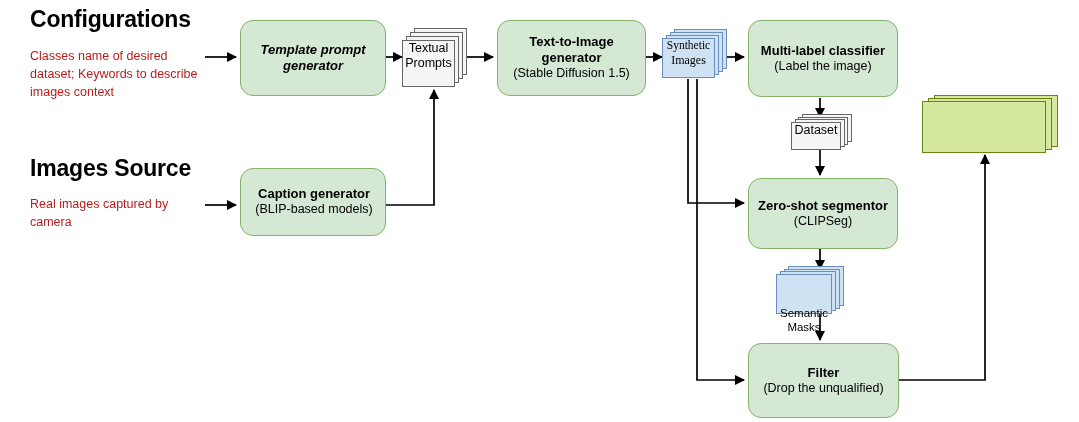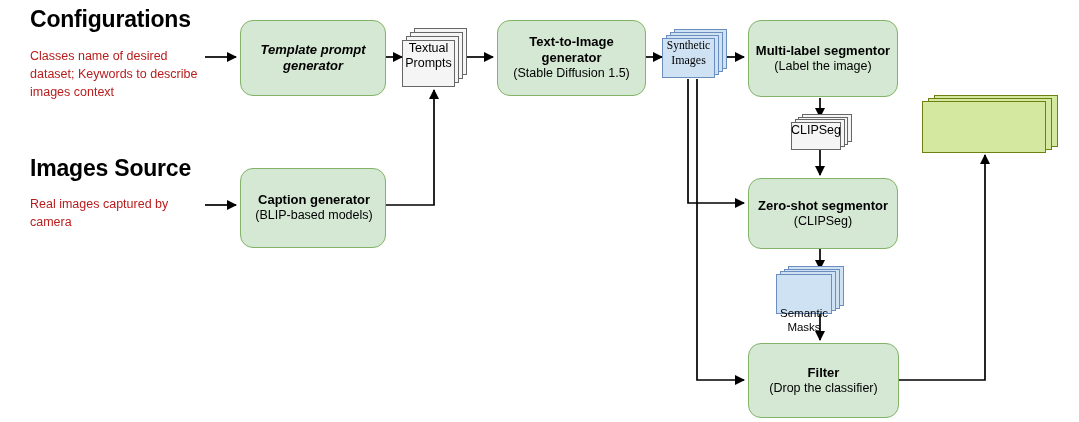--- a/index.html
+++ b/index.html
@@ -156,21 +156,21 @@
   <div class="section-title" style="left:30px; top:6px; font-size:23px;">Configurations</div>
   <div class="section-desc" style="left:30px; top:48px; width:176px; font-size:12.5px;">Classes name of desired dataset; Keywords to describe images context</div>
 
   <div class="section-title" style="left:30px; top:155px; font-size:23px;">Images Source</div>
   <div class="section-desc" style="left:30px; top:196px; width:178px; font-size:12.5px;">Real images captured by camera</div>
 
   <div class="proc" style="left:240px; top:20px; width:146px; height:76px;font-style:italic;">
     <div class="t1">Template prompt generator</div>
   </div>
 
-  <div class="proc" style="left:240px; top:168px; width:146px; height:80px;padding-left:8px;">
+  <div class="proc" style="left:240px; top:168px; width:146px; height:68px;padding-left:8px;">
     <div class="t1">Caption generator</div>
     <div class="t2">(BLIP-based models)</div>
   </div>
 
   <div class="stack grey" style="left:402px; top:28px; width:68px; height:62px;">
     <div class="sheet" style="left:12px; top:0px;  width:53px; height:47px;"></div>
     <div class="sheet" style="left:8px;  top:4px;  width:53px; height:47px;"></div>
     <div class="sheet" style="left:4px;  top:8px;  width:53px; height:47px;"></div>
     <div class="face" style="left:0px;  top:12px; width:53px; height:47px;">
       <span class="lbl">Textual</span>
@@ -187,51 +187,51 @@
     <div class="sheet" style="left:12px; top:0px;  width:53px; height:40px;"></div>
     <div class="sheet" style="left:8px;  top:3px;  width:53px; height:40px;"></div>
     <div class="sheet" style="left:4px;  top:6px;  width:53px; height:40px;"></div>
     <div class="face" style="left:0px;  top:9px;  width:53px; height:40px;font-family:Liberation Serif, serif;">
       <span class="lbl" style="font-size:11.5px;">Synthetic</span>
       <span class="lbl" style="font-size:12px;">Images</span>
     </div>
   </div>
 
   <div class="proc" style="left:748px; top:20px; width:150px; height:77px;">
-    <div class="t1">Multi-label segmentor</div>
+    <div class="t1">Multi-label classifier</div>
     <div class="t2">(Label the image)</div>
   </div>
 
   <div class="stack grey" style="left:791px; top:114px; width:62px; height:40px;">
     <div class="sheet" style="left:11px; top:0px; width:50px; height:28px;"></div>
     <div class="sheet" style="left:7px;  top:3px; width:50px; height:28px;"></div>
     <div class="sheet" style="left:4px;  top:5px; width:50px; height:28px;"></div>
     <div class="face" style="left:0px;  top:8px; width:50px; height:28px;">
-      <span class="lbl">CLIPSeg</span>
+      <span class="lbl">Dataset</span>
     </div>
   </div>
 
   <div class="proc" style="left:748px; top:178px; width:150px; height:71px;">
     <div class="t1">Zero-shot segmentor</div>
     <div class="t2">(CLIPSeg)</div>
   </div>
 
   <div class="stack blue" style="left:776px; top:266px; width:72px; height:50px;">
     <div class="sheet" style="left:12px; top:0px; width:56px; height:40px;"></div>
     <div class="sheet" style="left:8px;  top:3px; width:56px; height:40px;"></div>
     <div class="sheet" style="left:4px;  top:5px; width:56px; height:40px;"></div>
     <div class="face" style="left:0px;  top:8px; width:56px; height:40px;">
       <span class="lbl" style="font-size:11.5px;margin-top:32px;">Semantic</span>
       <span class="lbl" style="font-size:11.5px;">Masks</span>
     </div>
   </div>
 
   <div class="proc" style="left:748px; top:343px; width:151px; height:75px;">
     <div class="t1">Filter</div>
-    <div class="t2">(Drop the classifier)</div>
+    <div class="t2">(Drop the unqualified)</div>
   </div>
 
   <div class="stack olive" style="left:916px; top:95px; width:148px; height:70px;">
     <div class="sheet" style="left:18px; top:0px;  width:124px; height:52px;"></div>
     <div class="sheet" style="left:12px; top:3px;  width:124px; height:52px;"></div>
     <div class="sheet" style="left:6px;  top:6px;  width:124px; height:52px;"></div>
   </div>
 
 </div>
 

